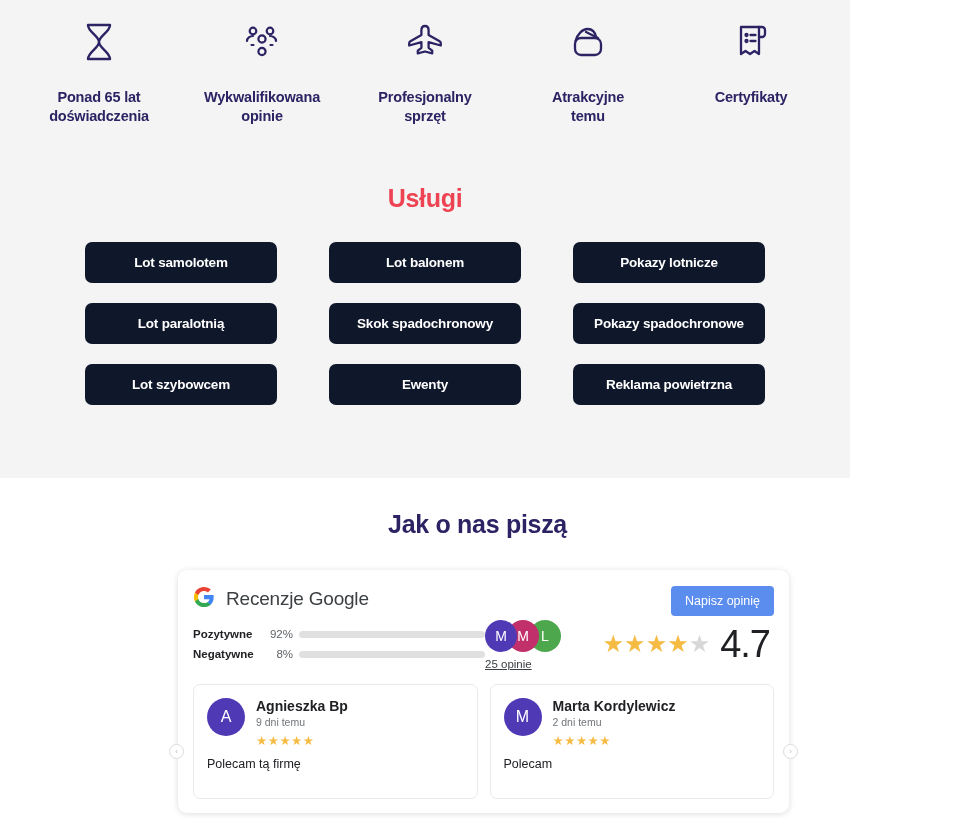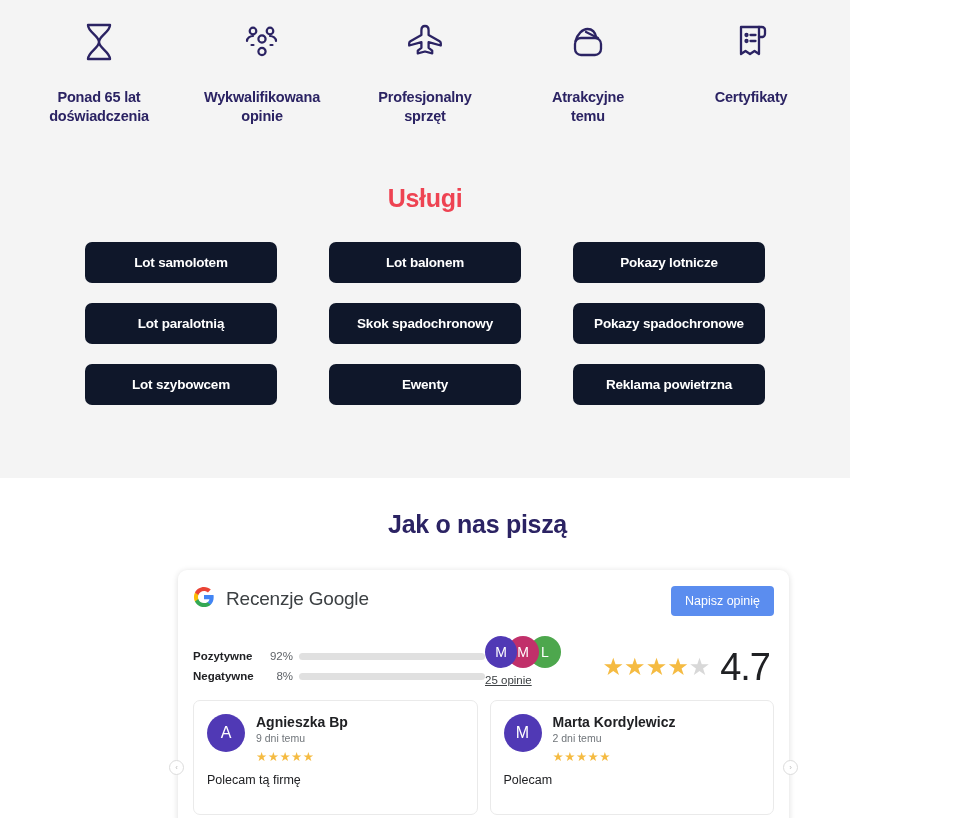--- a/index.html
+++ b/index.html
@@ -130,22 +130,22 @@
     border: none;
     border-radius: 4px;
     font-family: "Liberation Sans", sans-serif;
     font-size: 12.5px;
     padding: 8px 14px;
     cursor: pointer;
   }
 
   .gc-stats {
     display: flex;
-    align-items: flex-end;
-    margin-top: 16px;
+    align-items: center;
+    margin-top: 0;
   }
 
   .bars { width: 292px; padding-top: 2px; }
   .bar-row {
     display: flex;
     align-items: center;
     height: 20px;
   }
   .bar-label {
     font-size: 11.5px;

